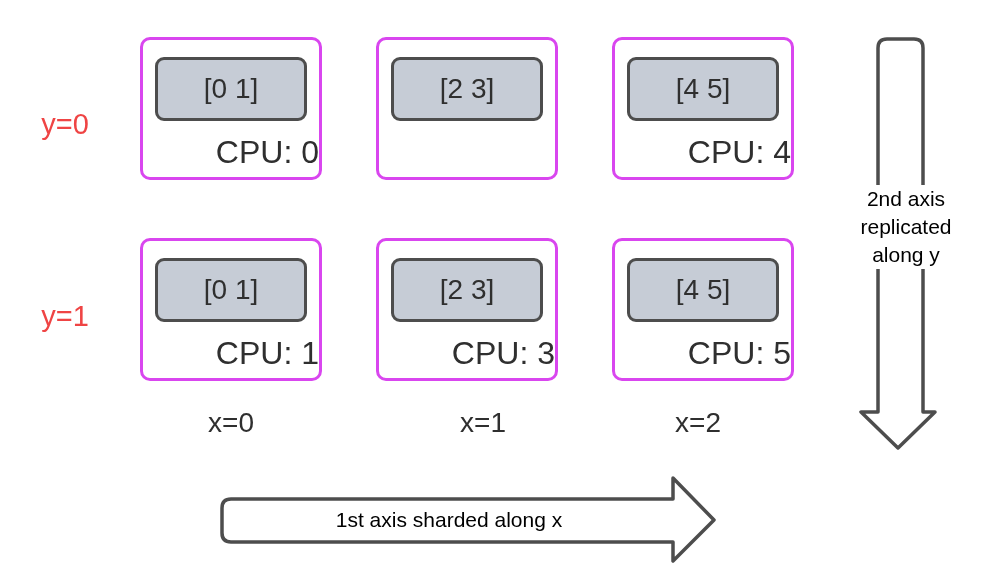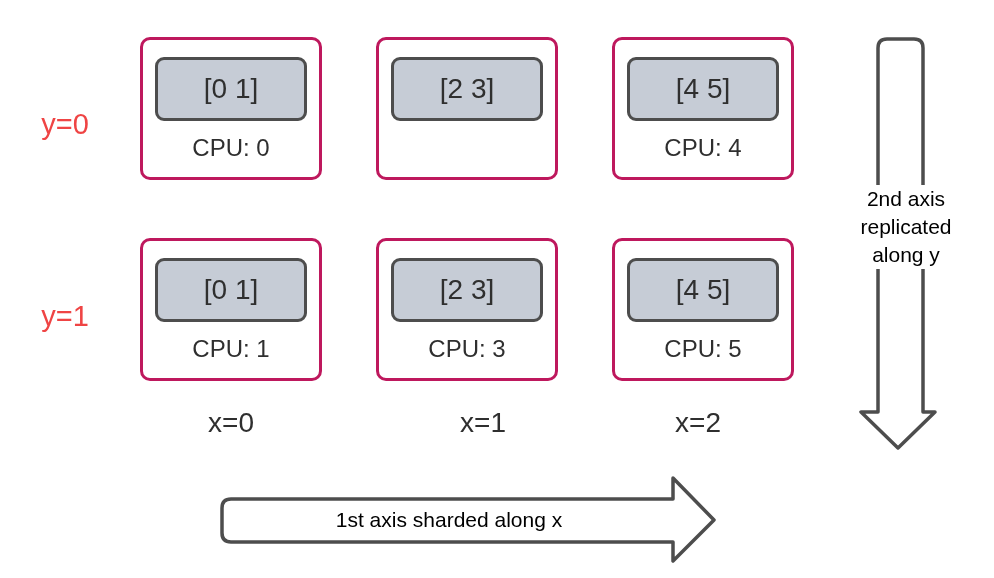--- a/index.html
+++ b/index.html
@@ -15,40 +15,40 @@
     height: 578px;
     background: #ffffff;
     overflow: hidden;
   }
   .cell {
     position: absolute;
     width: 182px;
     height: 143px;
     box-sizing: border-box;
     background: #ffffff;
-    border: 3px solid #be185d;
+    border: 3px solid #d946ef;
     border-radius: 10px;
   }
   .chip {
     margin: 17px 12px 0 12px;
     height: 64px;
     box-sizing: border-box;
     background: #c6ccd6;
     border: 3px solid #4d4d4d;
     border-radius: 9px;
     display: flex;
     align-items: center;
     justify-content: center;
     font-size: 28px;
     color: #2f2f2f;
   }
   .cpu {
     margin-top: 13px;
-    text-align: center;
-    font-size: 24px;
+    text-align: right;
+    font-size: 32px;
     color: #2f2f2f;
   }
   .row-label {
     position: absolute;
     left: 25px;
     width: 80px;
     text-align: center;
     font-size: 29px;
     color: #ef4444;
   }

